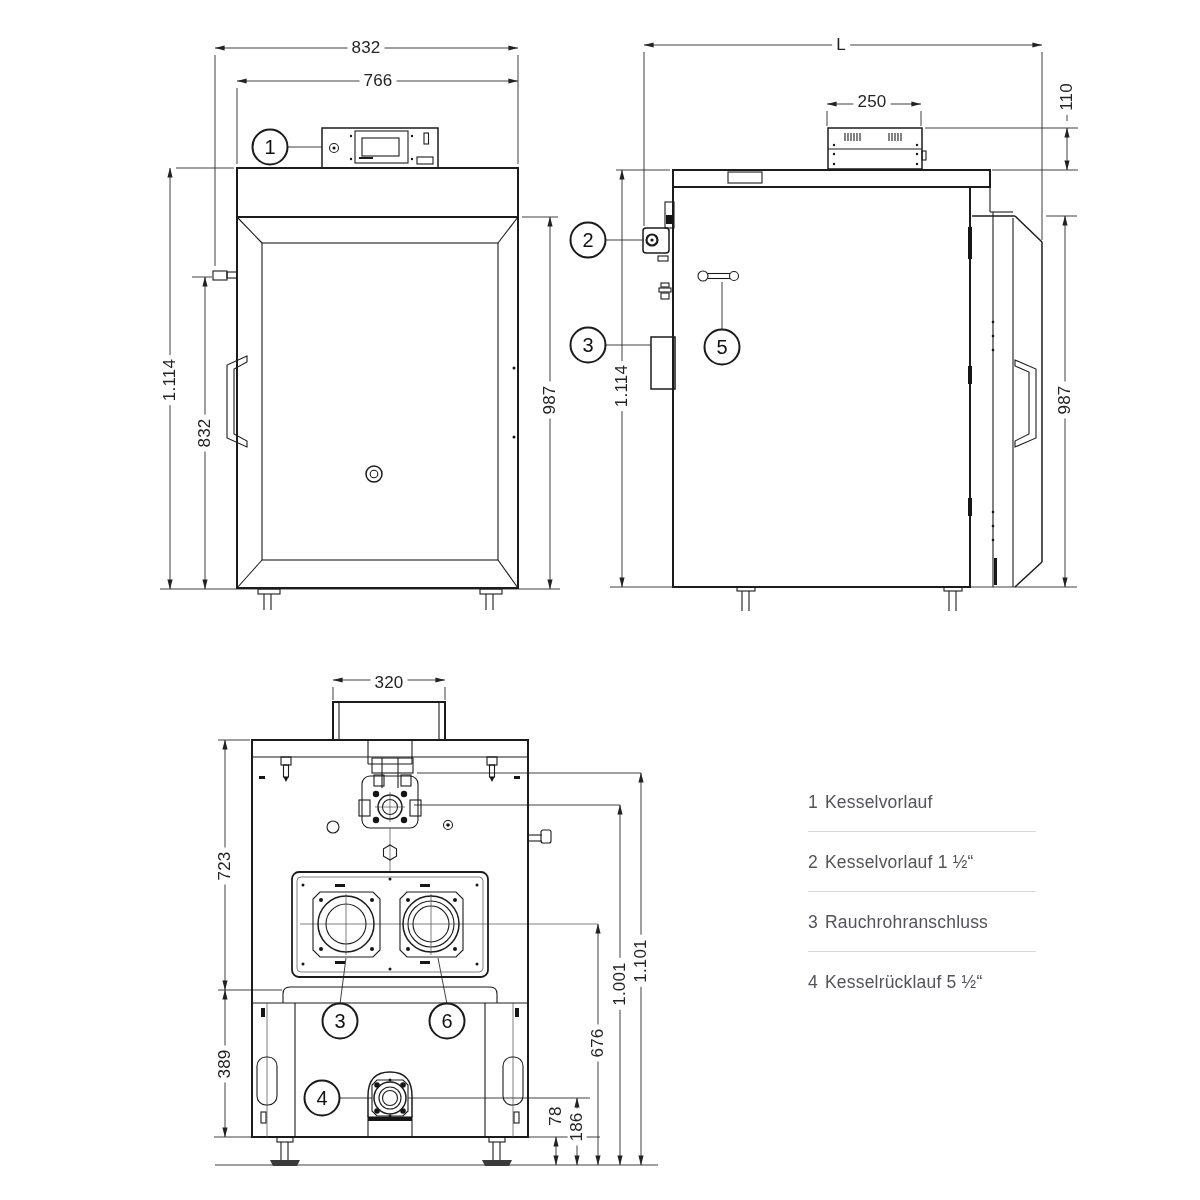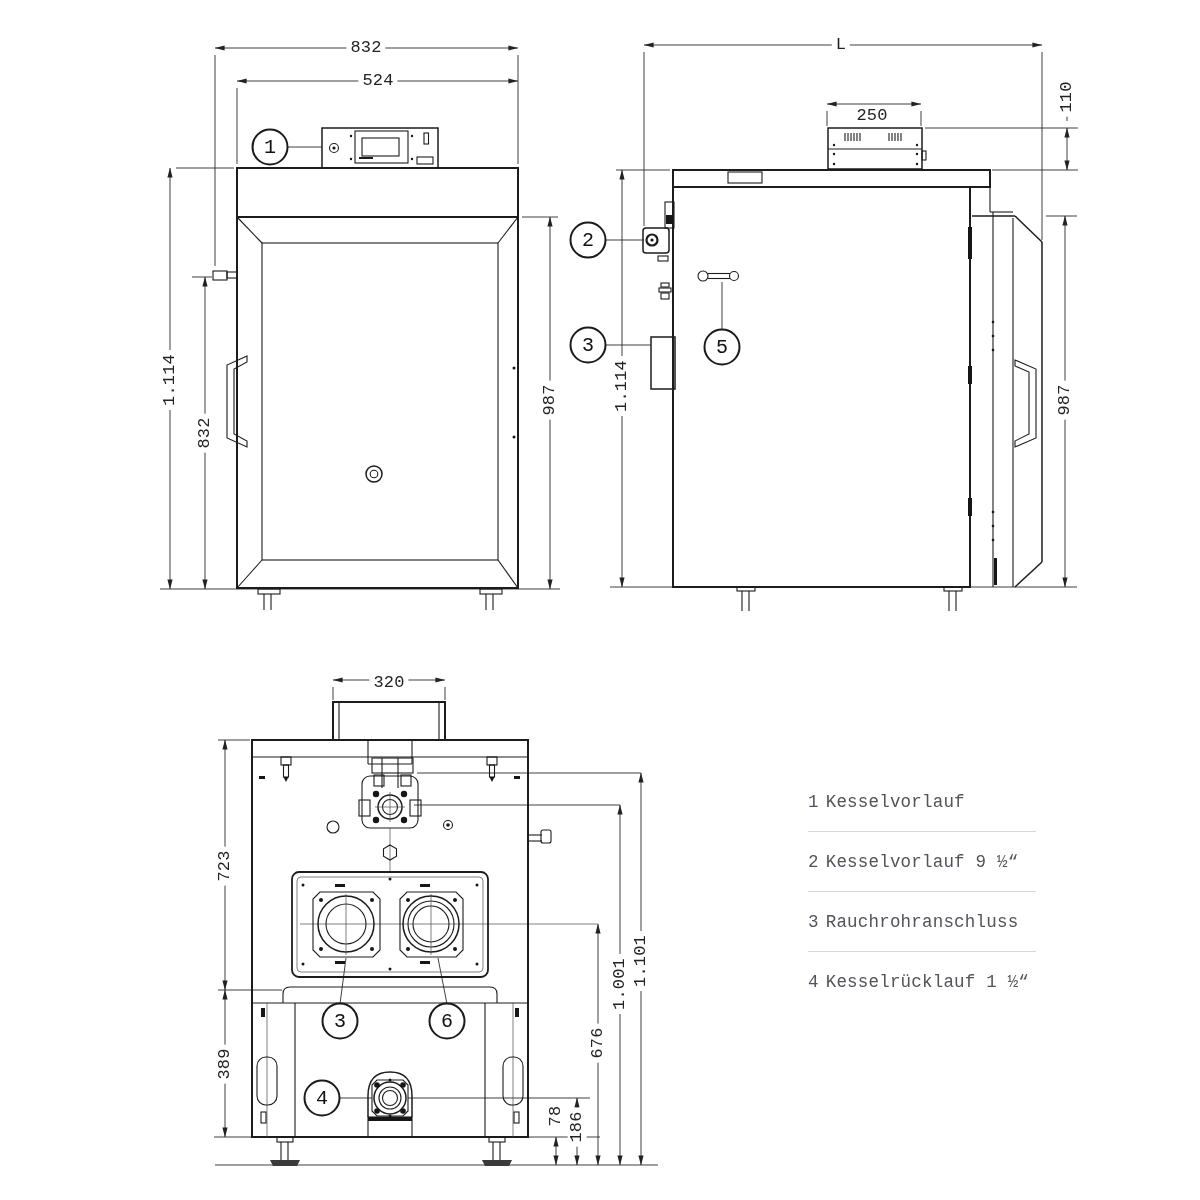--- a/index.html
+++ b/index.html
@@ -1,17 +1,17 @@
 <!DOCTYPE html>
 <html><head>
 <meta charset="utf-8">
 <style>
   html,body{margin:0;padding:0;background:#fff;}
   #canvas{position:relative;width:1200px;height:1200px;background:#ffffff;overflow:hidden;
-          font-family:Liberation Mono, monospace;}
+          font-family:Liberation Sans, sans-serif;}
   #canvas svg{position:absolute;left:0;top:0;z-index:1;}
   
   .o2{stroke:#1c1c1e;stroke-width:2;fill:none;}
   .o15{stroke:#1c1c1e;stroke-width:1.5;fill:none;}
   .o1{stroke:#1c1c1e;stroke-width:1.1;fill:none;}
   .dt{stroke:#4a4a4e;stroke-width:0.7;fill:none;}
   .d{stroke:#2b2b2e;stroke-width:0.9;fill:none;}
   .fm{fill:#161616;stroke:none;}
   .ft{fill:#3a3a3a;stroke:none;}
   
@@ -322,27 +322,27 @@
         <line class="o1" x1="288" y1="1142" x2="288" y2="1160"></line>
     <path class="ft" d="M270,1160 L300,1160 L297,1166 L273,1166 Z"></path>
     <rect class="o1" x="489" y="1137" width="16" height="5"></rect>
     <line class="o1" x1="493" y1="1142" x2="493" y2="1160"></line>
         <line class="o1" x1="500" y1="1142" x2="500" y2="1160"></line>
     <path class="ft" d="M482,1160 L512,1160 L509,1166 L485,1166 Z"></path>
   </g>
 </svg>
 
 <span class="dim" style="left:366px;top:48px">832</span>
-<span class="dim" style="left:378px;top:81px">524</span>
+<span class="dim" style="left:378px;top:81px">766</span>
 <span class="dim v" style="left:170px;top:380px">1.114</span>
 <span class="dim v" style="left:205px;top:433px">832</span>
 <span class="dim v" style="left:550px;top:400px">987</span>
 
 <span class="dim" style="left:841px;top:45px">L</span>
-<span class="dim" style="left:872px;top:116px">250</span>
+<span class="dim" style="left:872px;top:102px">250</span>
 <span class="dim v" style="left:1067px;top:97px">110</span>
 <span class="dim v" style="left:622px;top:386px">1.114</span>
 <span class="dim v" style="left:1065px;top:400px">987</span>
 
 <span class="dim" style="left:389px;top:683px">320</span>
 <span class="dim v" style="left:225px;top:866px">723</span>
 <span class="dim v" style="left:225px;top:1064px">389</span>
 <span class="dim v" style="left:556px;top:1116px">78</span>
 <span class="dim v" style="left:577px;top:1127px">186</span>
 <span class="dim v" style="left:598px;top:1043px">676</span>
@@ -358,27 +358,27 @@
 <div class="callout" style="left:322px;top:1098px">4</div>
 
 <div class="legend">
   <div class="legend-row" style="top:11px">
     <span class="num">1</span>
     <span>Kesselvorlauf</span>
   </div>
   <div class="legend-divider" style="top:51px"></div>
   <div class="legend-row" style="top:71px">
     <span class="num">2</span>
-    <span>Kesselvorlauf 9 ½“</span>
+    <span>Kesselvorlauf 1 ½“</span>
   </div>
   <div class="legend-divider" style="top:111px"></div>
   <div class="legend-row" style="top:131px">
     <span class="num">3</span>
     <span>Rauchrohranschluss</span>
   </div>
   <div class="legend-divider" style="top:171px"></div>
   <div class="legend-row" style="top:191px">
     <span class="num">4</span>
-    <span>Kesselrücklauf 1 ½“</span>
+    <span>Kesselrücklauf 5 ½“</span>
   </div>
 </div>
 
 </div>
 
 </body></html>

